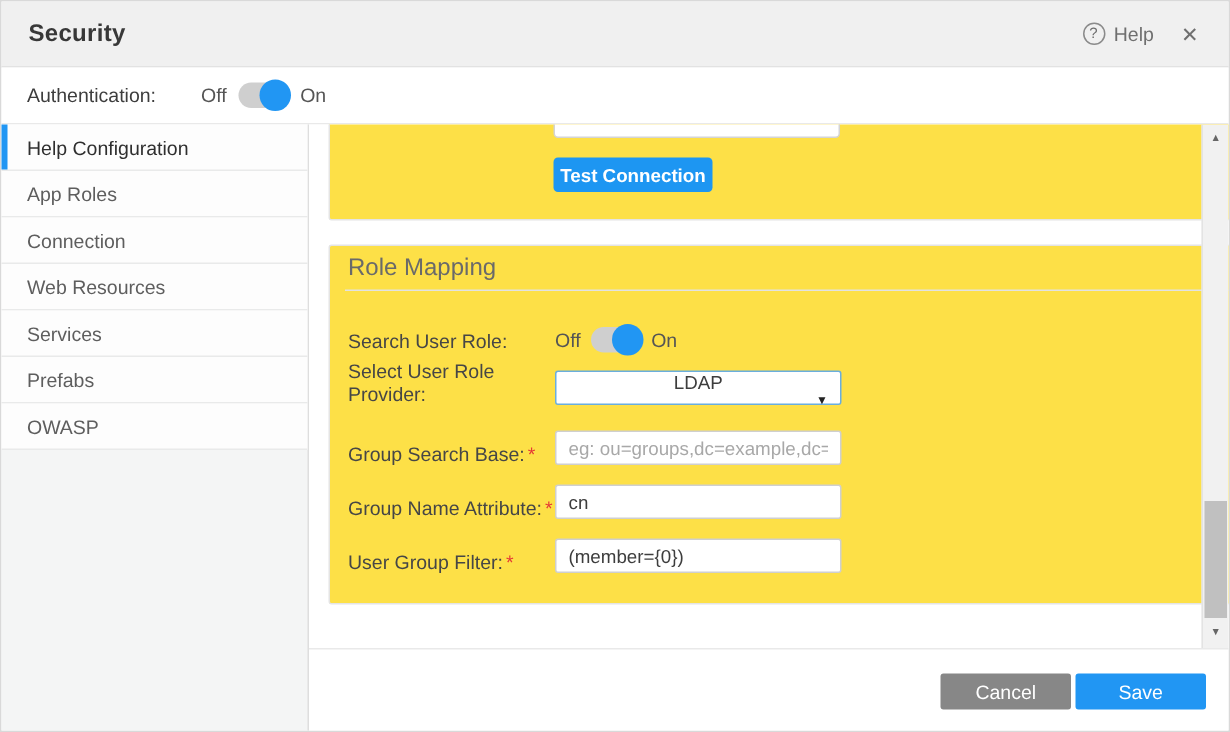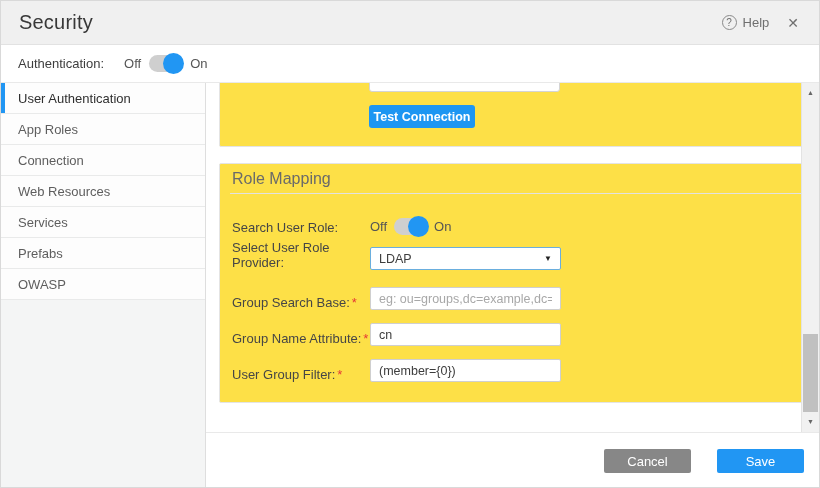--- a/index.html
+++ b/index.html
@@ -6,32 +6,32 @@
   html,body { width:820px; height:488px; }
   body {
     font-family:"Liberation Sans","DejaVu Sans",sans-serif;
     color:#4a4a4a; background:#fff; overflow:hidden;
   }
   .window { width:820px; height:488px; display:flex; flex-direction:column; border:1px solid #d9d9d9; }
 
   
   .hdr { height:44px; background:#f0f0f0; border-bottom:1px solid #e2e2e2;
          display:flex; align-items:center; padding:0 20px 0 18px; flex:0 0 auto; }
-  .hdr-title { font-size:20px; font-weight:400; color:#383838; letter-spacing:.2px; }
+  .hdr-title { font-size:16px; font-weight:700; color:#383838; letter-spacing:.2px; }
   .hdr-right { margin-left:auto; display:flex; align-items:center; color:#6f6f6f; font-size:13px; }
   .help-icon { width:15px; height:15px; border:1px solid #8a8a8a; border-radius:50%;
                display:inline-flex; align-items:center; justify-content:center;
                font-size:10px; color:#6f6f6f; margin-right:6px; cursor:pointer; }
   .help-text { cursor:pointer; }
   .close-icon { margin-left:18px; font-size:14px; color:#6f6f6f; cursor:pointer; line-height:1; }
 
   
   .authbar { height:38px; background:#fff; border-bottom:1px solid #e9e9e9;
              display:flex; align-items:center; padding-left:17px; flex:0 0 auto; }
-  .auth-label { font-size:13px; color:#3d3d3d; margin-right:20px; }
+  .auth-label { font-size:13px; color:#3d3d3d; margin-right:30px; }
   .tog-off, .tog-on { font-size:13px; color:#555; }
   .toggle { position:relative; width:33px; height:17px; background:#cfcfcf; border-radius:9px;
             margin:0 8px; cursor:pointer; flex:0 0 auto; }
   .toggle .knob { position:absolute; top:-2px; right:-2px; width:21px; height:21px;
                   border-radius:50%; background:#2196f3; }
 
   
   .body { flex:1; display:flex; min-height:0; }
 
   .sidebar { width:205px; flex:0 0 auto; background:#f4f5f5; border-right:1px solid #dedede; }
@@ -60,39 +60,39 @@
   .form-row { position:absolute; left:12px; right:12px; height:24px; display:flex; align-items:flex-end; }
   .row-1 { top:47px; } .row-2 { top:82px; } .row-3 { top:122px; } .row-4 { top:158px; } .row-5 { top:194px; }
   .f-label { width:138px; flex:0 0 auto; font-size:13px; color:#464646; }
   .req { color:#e53935; margin-left:2px; }
 
   .tgl-wrap { display:flex; align-items:center; }
   .tgl-wrap .tog-off { margin-right:0; }
   .tgl-wrap .toggle { margin:0 7px; }
 
   .sel { width:191px; height:23px; background:#fff; border:1px solid #6aaede; border-radius:2px;
-         display:flex; align-items:center; padding:0 8px; font-size:12.5px; color:#3d3d3d; cursor:pointer; }
+         display:flex; align-items:center; padding:0 8px; font-size:12.5px; color:#3d3d3d; cursor:pointer;flex-direction:column; }
   .sel-arrow { margin-left:auto; font-size:8px; color:#222; }
 
   .f-input { width:191px; height:23px; border:1px solid #cfcfcf; border-radius:2px; background:#fff;
              padding:0 8px; font-family:inherit; font-size:12.5px; color:#3d3d3d; }
   .f-input::placeholder { color:#a8a8a8; }
 
   
   .scrollbar { position:absolute; top:0; right:0; bottom:0; width:18px; background:#f1f1f1;
                border-left:1px solid #e3e3e3; }
   .sb-up, .sb-down { position:absolute; left:0; width:100%; text-align:center;
                      font-size:7px; color:#666; cursor:pointer; }
   .sb-up { top:6px; } .sb-down { bottom:7px; }
   .sb-thumb { position:absolute; left:1px; top:251px; width:15px; height:78px; background:#c0c0c0; cursor:pointer; }
 
   
   .footer { flex:1; background:#fff; border-top:1px solid #e9e9e9;
             display:flex; justify-content:flex-end; align-items:flex-start;
-            padding:16px 15px 0 0; gap:26px; }
+            padding:16px 15px 0 0; gap:3px; }
   .btn { width:87px; height:24px; border:none; border-radius:2px; color:#fff;
          font-family:inherit; font-size:13px; cursor:pointer; }
   .btn-cancel { background:#878787; }
   .btn-save { background:#2196f3; }
 </style>
 </head>
 <body>
 
 <div class="window">
 
@@ -110,21 +110,21 @@
     <span class="tog-off">Off</span>
     <span class="toggle">
         <span class="knob"></span>
       </span>
     <span class="tog-on">On</span>
   </div>
 
   <div class="body">
 
     <div class="sidebar">
-      <div class="side-item active">User Authentication</div>
+      <div class="side-item active">Help Configuration</div>
       <div class="side-item">App Roles</div>
       <div class="side-item">Connection</div>
       <div class="side-item">Web Resources</div>
       <div class="side-item">Services</div>
       <div class="side-item">Prefabs</div>
       <div class="side-item">OWASP</div>
     </div>
 
     <div class="content">
       <div class="viewport">

